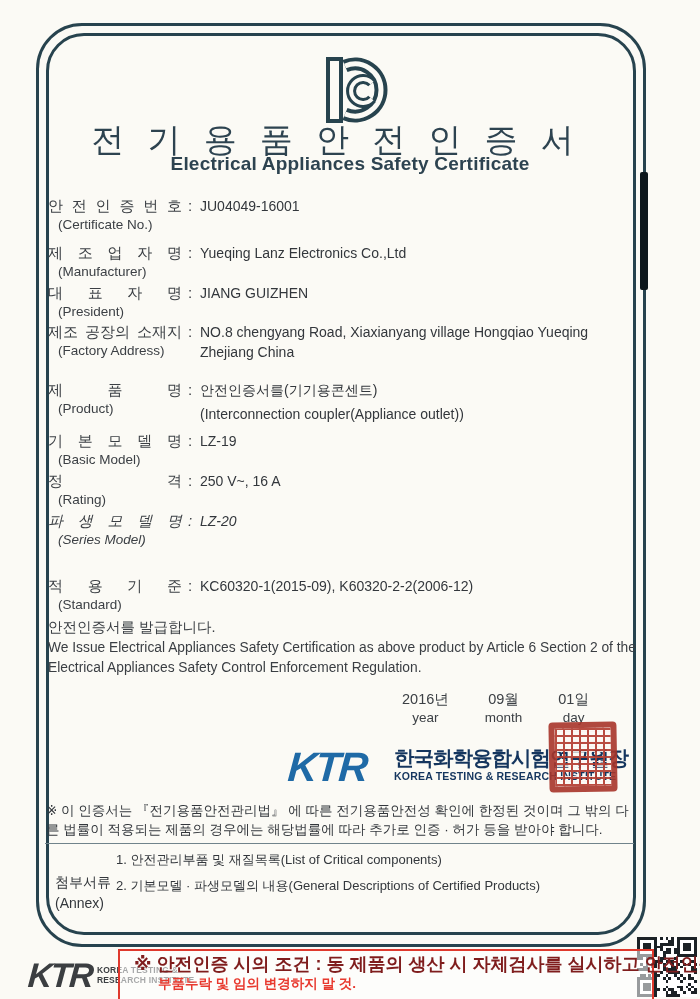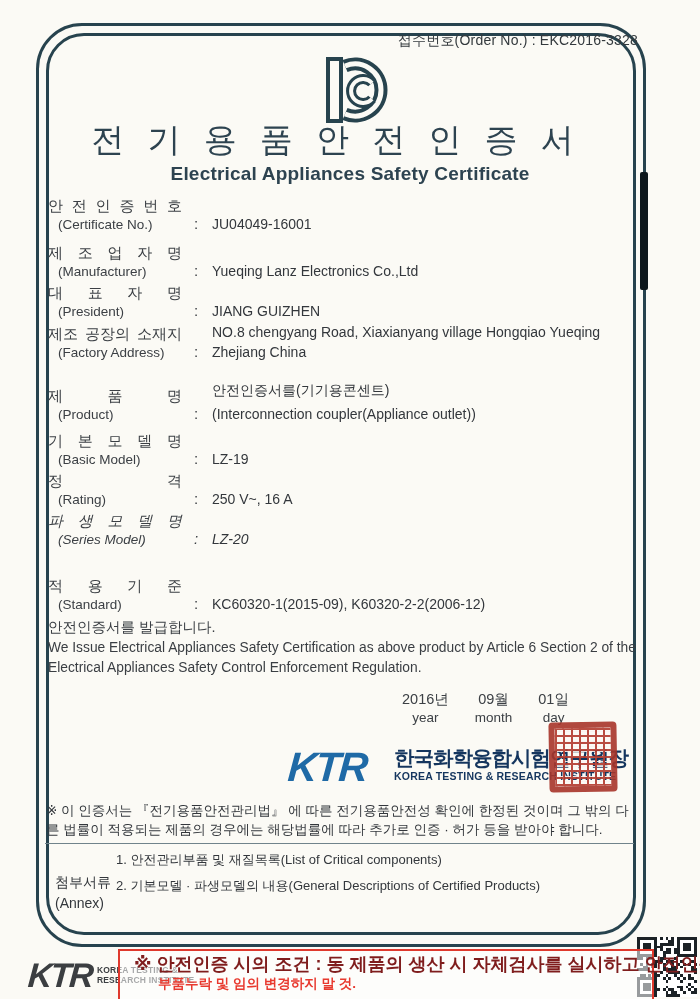--- a/index.html
+++ b/index.html
@@ -30,41 +30,41 @@
     position:absolute;right:62px;top:32px;
     font-size:14px;color:#33393d;letter-spacing:.2px;
   }
   
   .kc{position:absolute;left:312px;top:56px;width:76px;height:68px;}
   .cert-title{
     position:absolute;left:0;top:118px;width:672px;text-align:center;
     font-size:33px;color:#2d4350;letter-spacing:7px;white-space:nowrap;
   }
   .cert-subtitle{
-    position:absolute;left:0;top:163px;width:700px;text-align:center;
+    position:absolute;left:0;top:153px;width:700px;text-align:center;
     font-weight:bold;font-size:19px;color:#2d4350;letter-spacing:.2px;
   }
   
   .fields{position:absolute;left:48px;top:196px;width:586px;color:#3c4045;}
-  .row{display:flex;align-items:flex-end;margin-bottom:3px;gap:6px;}
+  .row{display:flex;align-items:flex-start;margin-bottom:3px;}
   .lbl{width:134px;flex:none;}
   .lbl .kr{display:block;font-size:15px;line-height:20px;text-align:justify;text-align-last:justify;color:#3c4045;}
   .lbl .en{display:block;font-size:13.5px;line-height:18px;padding-left:10px;color:#3c4045;}
   .colon{width:16px;flex:none;text-align:center;font-size:15px;line-height:20px;}
   .val{flex:1;font-size:14px;line-height:20px;padding-left:2px;color:#33373c;}
   .val .v2{display:block;margin-top:4px;}
   .mb9{margin-bottom:9px;} .mb1{margin-bottom:1px;} .mb18{margin-bottom:18px;}
   .mb7{margin-bottom:7px;} .mb2{margin-bottom:2px;} .mb11{margin-bottom:27px;font-style:italic;}
   
   .statement{position:absolute;left:48px;top:616px;width:588px;color:#3c4045;}
   .statement .kr{font-size:14.5px;line-height:22px;}
   .statement .kr.first{text-indent:8px;}
   .statement .en{font-size:13.8px;line-height:20px;color:#3a3e43;}
   
-  .date-block{position:absolute;left:402px;top:690px;display:flex;gap:26px;color:#3c4045;}
+  .date-block{position:absolute;left:402px;top:690px;display:flex;gap:36px;color:#3c4045;}
   .date-col{text-align:center;}
   .date-col .d1{font-size:14.5px;line-height:19px;}
   .date-col .d2{font-size:13.5px;line-height:17px;}
   
   .ktr-logo{
     position:absolute;left:288px;top:744px;
     font-size:41px;font-weight:bold;font-style:italic;
     color:#1f6aa6;letter-spacing:-2px;transform:skewX(-4deg);
   }
   .institute{position:absolute;left:394px;top:746px;color:#14355e;}
@@ -105,21 +105,20 @@
 </style>
 </head>
 <body>
 
 <div class="page">
 
   <div class="border-outer"></div>
   <div class="border-inner"></div>
   <div class="artifact-right"></div>
 
-  <div class="order-no">접수번호(Order No.) : EKC2016-3328</div>
 
   <div class="kc">
     <svg width="76" height="68" viewBox="0 0 76 68">
       <rect x="16" y="3" width="13" height="62" fill="none" stroke="#27434e" stroke-width="4"></rect>
       <path d="M33 10 A26 26 0 1 1 33 58" fill="none" stroke="#27434e" stroke-width="13"></path>
       <path d="M33 10 A26 26 0 1 1 33 58" fill="none" stroke="#fbfaf5" stroke-width="5"></path>
       <path d="M60 27 A12 12 0 1 0 60 43" fill="none" stroke="#27434e" stroke-width="10"></path>
       <path d="M60 27 A12 12 0 1 0 60 43" fill="none" stroke="#fbfaf5" stroke-width="4"></path>
     </svg>
   </div>

